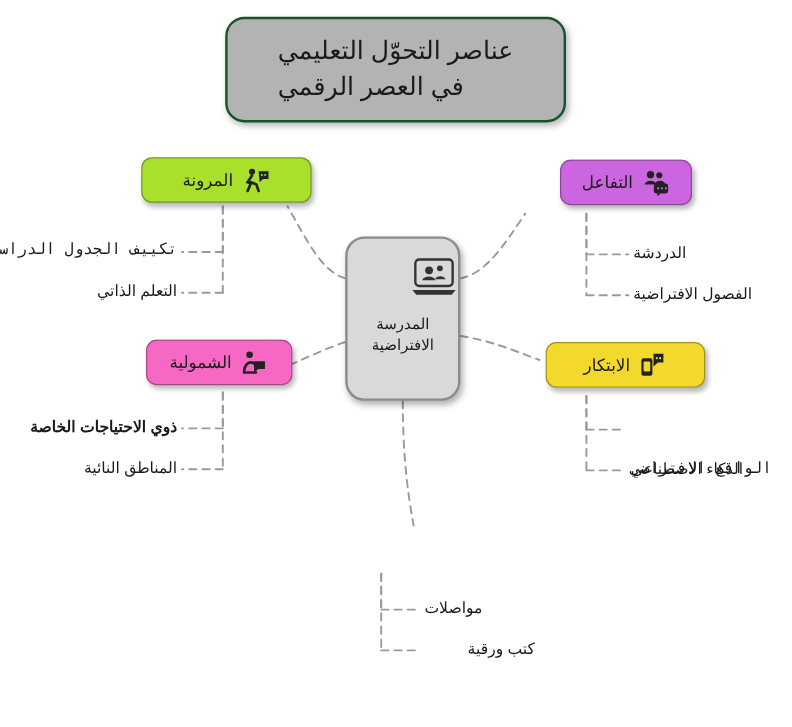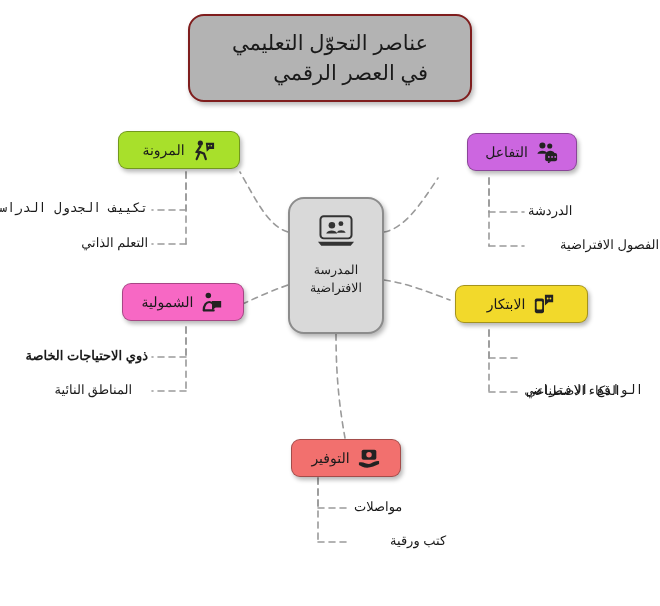--- a/index.html
+++ b/index.html
@@ -30,27 +30,27 @@
   }
 
   
   .title-box {
     position: absolute;
     left: 188px;
     top: 14px;
     width: 284px;
     height: 88px;
     background: #b3b3b3;
-    border: 2px solid #7f1d1d;
+    border: 2px solid #14532d;
     border-radius: 16px;
     box-shadow: 2px 3px 5px rgba(0,0,0,0.28);
     display: flex;
     align-items: center;
     justify-content: center;
-    text-align: right;
+    text-align: left;
     box-sizing: border-box;
   }
   .title-box .title-text {
     font-size: 21px;
     line-height: 1.42;
     color: #1a1a1a;
     white-space: pre-line;
     font-weight: 400;
   }
 
@@ -60,21 +60,20 @@
     left: 288px;
     top: 197px;
     width: 96px;
     height: 137px;
     background: #d9d9d9;
     border: 2px solid #8c8c8c;
     border-radius: 16px;
     box-shadow: 2px 3px 5px rgba(0,0,0,0.30);
     display: flex;
     flex-direction: column;
-    align-items: center;
     justify-content: flex-start;
     box-sizing: border-box;
     padding-top: 14px;
   }
   .center-node .c-icon {
     width: 40px;
     height: 36px;
     display: block;
   }
   .center-node .c-label {
@@ -194,59 +193,51 @@
       <path d="M12 13.6 c.8 -4 8.5 -4 9.3 0 z" fill="#222"></path>
       <rect x="11" y="13" width="13" height="9" rx="2.2" fill="#222"></rect>
       <path d="M14 22 l0 3.2 l3.4 -3.2 z" fill="#222"></path>
       <circle cx="15" cy="17.4" r="1" fill="#cc66e0"></circle>
       <circle cx="18.5" cy="17.4" r="1" fill="#cc66e0"></circle>
       <circle cx="22" cy="17.4" r="1" fill="#cc66e0"></circle>
     </svg>
     <span class="p-label">التفاعل</span>
   </div>
   <div class="leaf left-align" style="left:528px; top:203px;">الدردشة</div>
-  <div class="leaf left-align" style="left:528px; top:237px;margin-left:32px;">الفصول الافتراضية</div>
+  <div class="leaf left-align" style="left:528px; top:237px;">الفصول الافتراضية</div>
 
   <div class="pill" style="left:455px; top:285px; width:133px; background:#f2d92b;">
     <svg class="p-icon" viewBox="0 0 26 24">
       <rect x="3" y="6" width="10" height="16" rx="2" fill="#222"></rect>
       <rect x="5" y="9" width="6" height="9" rx="1" fill="#f2d92b"></rect>
       <path d="M14 2 h9 v8 h-5 l-4 3.5 z" fill="#222"></path>
       <circle cx="17" cy="6" r="1" fill="#f2d92b"></circle>
       <circle cx="20" cy="6" r="1" fill="#f2d92b"></circle>
     </svg>
     <span class="p-label">الابتكار</span>
   </div>
   <div class="leaf left-align" style="left:526px; top:349px;margin-top:34px;">الذكاء الاصطناعي</div>
   <div class="leaf left-align" style="left:526px; top:383px;font-family:Liberation Mono, monospace;">الواقع الافتراضي</div>
 
-  <div class="pill" style="left:291px; top:439px; width:110px; background:#f2706e;">
-    <svg class="p-icon" viewBox="0 0 26 24">
-      <rect x="5" y="3" width="16" height="11" rx="2" fill="#222"></rect>
-      <circle cx="13" cy="8.5" r="3" fill="#f2706e"></circle>
-      <path d="M2 17 c5 -2 9 3 13 1 c3 -1.5 6 -3 9 -2.5 l0 3 c-4 2 -9 4 -13 4 c-4 0 -7 -2 -9 -3 z" fill="#222"></path>
-    </svg>
-    <span class="p-label">التوفير</span>
-  </div>
   <div class="leaf left-align" style="left:354px; top:499px;">مواصلات</div>
   <div class="leaf left-align" style="left:354px; top:533px;margin-left:36px;">كتب ورقية</div>
 
   <div class="pill" style="left:122px; top:283px; width:122px; background:#f768c4;">
     <svg class="p-icon" viewBox="0 0 26 24">
       <circle cx="9" cy="5" r="3" fill="#222"></circle>
       <path d="M4 21 c0 -6 3 -9 6 -9 c2 0 3.5 1 4.5 2.5" fill="none" stroke="#222" stroke-width="2.4" stroke-linecap="round"></path>
       <path d="M13 11 h10 v7 h-6 l-4 3 z" fill="#222"></path>
       <rect x="3" y="20" width="13" height="2.4" rx="1.2" fill="#222"></rect>
     </svg>
     <span class="p-label">الشمولية</span>
   </div>
   <div class="leaf right-align" style="left:18px; top:348px; width:130px;font-weight:bold;">ذوي الاحتياجات الخاصة</div>
-  <div class="leaf right-align" style="left:32px; top:382px; width:100px;font-family:Liberation Serif, serif;">المناطق النائية</div>
-
-  <div class="pill" style="left:118px; top:131px; width:122px; background:#a8e02b;">
+  <div class="leaf right-align" style="left:48px; top:382px; width:100px;">المناطق النائية</div>
+
+  <div class="pill" style="left:118px; top:131px; width:142px; background:#a8e02b;">
     <svg class="p-icon" viewBox="0 0 26 24">
       <circle cx="9" cy="4.5" r="2.8" fill="#222"></circle>
       <path d="M9 8 l-4 6 l3 1 l-3 7" fill="none" stroke="#222" stroke-width="2.4" stroke-linecap="round"></path>
       <path d="M8 14 l5 2 l2 6" fill="none" stroke="#222" stroke-width="2.4" stroke-linecap="round"></path>
       <path d="M15 4 h9 v7 h-5 l-3 3 z" fill="#222"></path>
       <circle cx="18" cy="7.4" r="0.9" fill="#a8e02b"></circle>
       <circle cx="21" cy="7.4" r="0.9" fill="#a8e02b"></circle>
     </svg>
     <span class="p-label">المرونة</span>
   </div>

